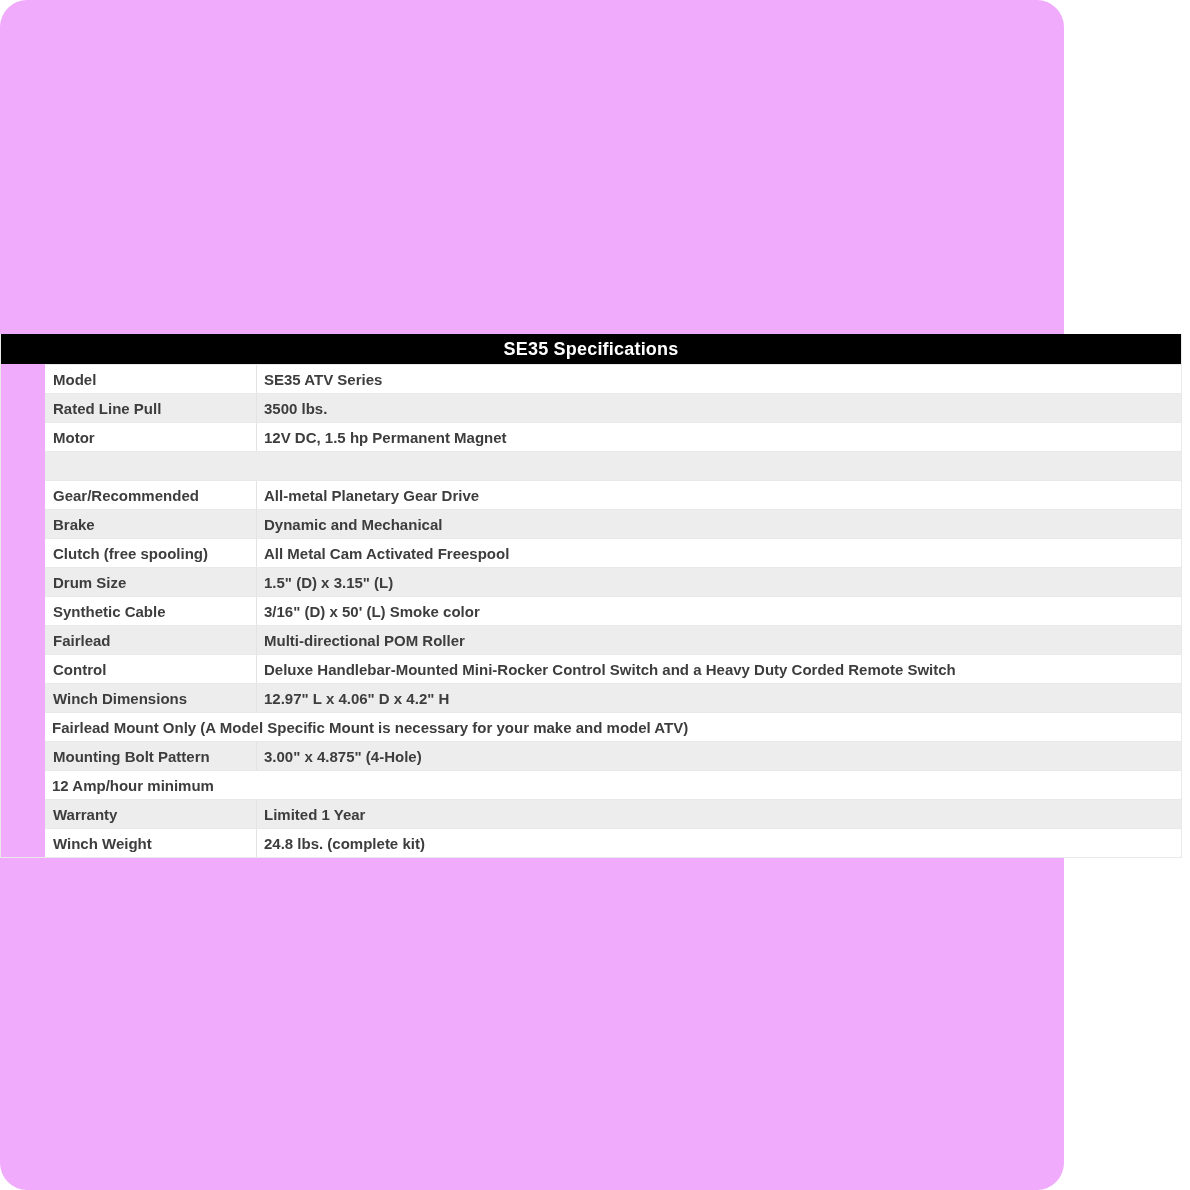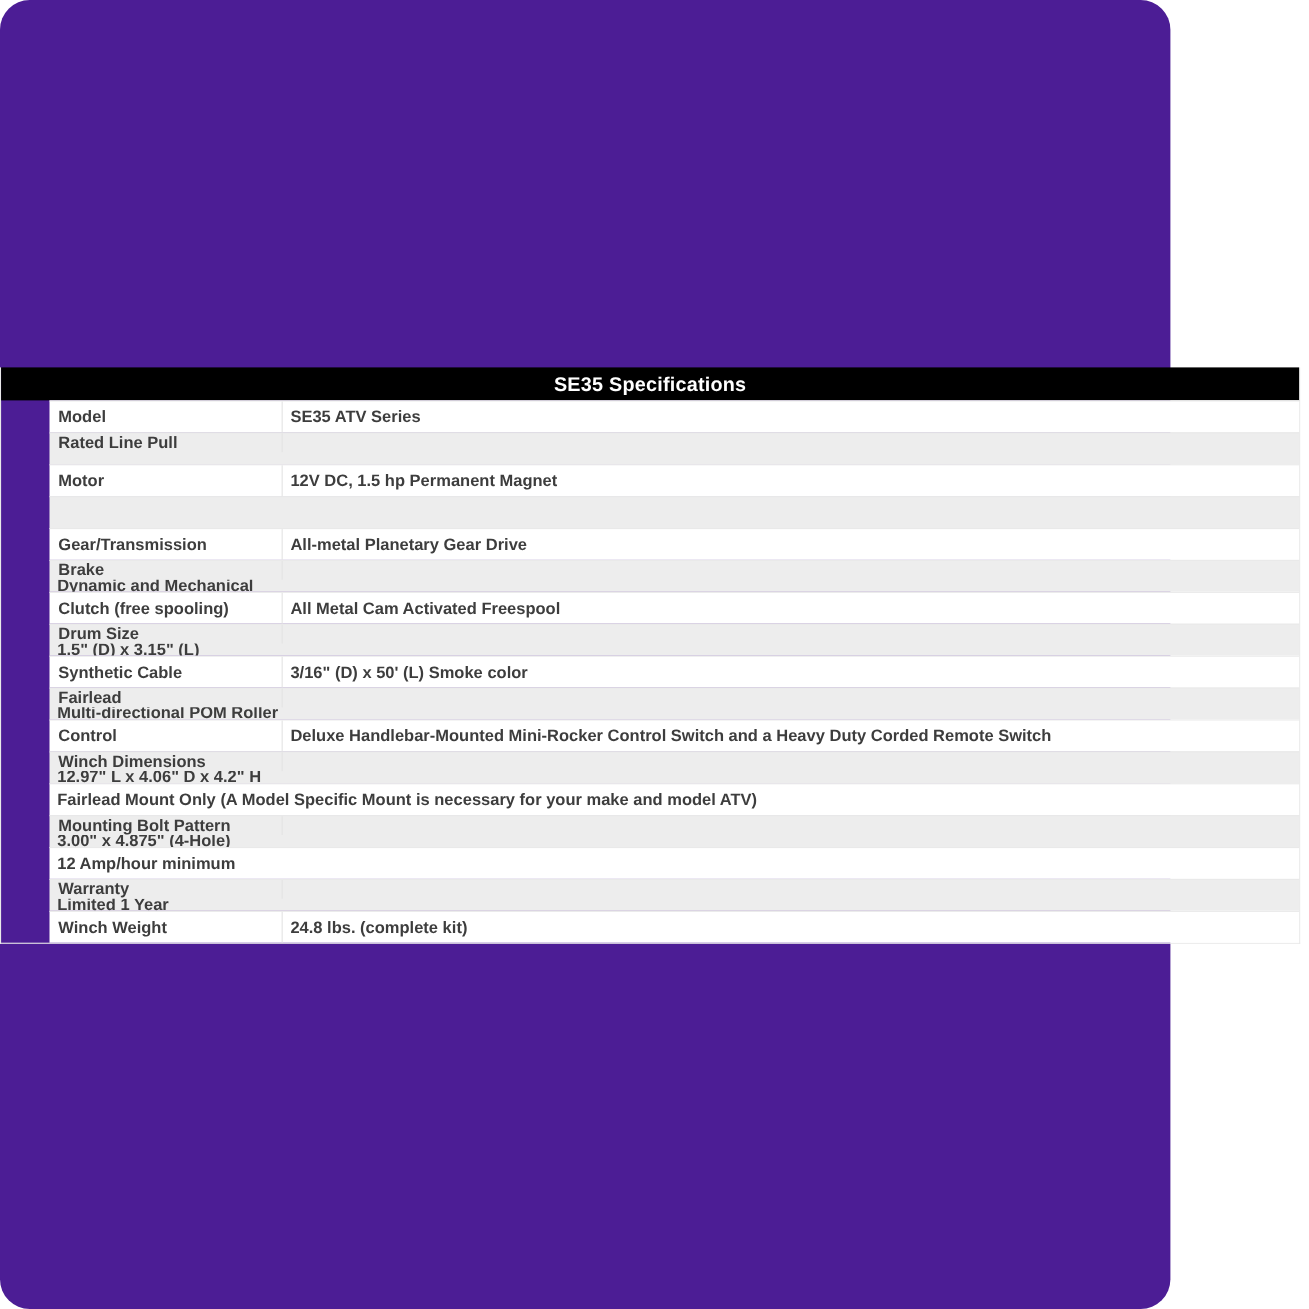--- a/index.html
+++ b/index.html
@@ -8,21 +8,21 @@
     background: #ffffff;
     width: 1190px;
     height: 1190px;
     font-family: "Liberation Sans", sans-serif;
     overflow: hidden;
   }
   .page {
     position: relative;
     width: 1064px;
     height: 1190px;
-    background: #4c1d95;
+    background: #f0abfc;
     border-radius: 27px;
   }
   .spec-table {
     position: absolute;
     left: 0;
     top: 334px;
     width: 1182px;
     border-left: 1px solid #e9e9e9;
     border-right: 1px solid #e9e9e9;
     border-bottom: 1px solid #e9e9e9;
@@ -42,21 +42,20 @@
   .spec-row {
     display: flex;
     height: 29px;
     box-sizing: border-box;
     border-top: 1px solid #e9e9e9;
     background: #ffffff;
     margin-left: 44px;
   }
   .spec-row.striped {
     background: var(--stripe, #ededed);
-    flex-direction: column;
   }
   .cell {
     display: flex;
     align-items: center;
     box-sizing: border-box;
     font-size: 15px;
     font-weight: bold;
     color: var(--row-text, #3d3d3d);
     white-space: nowrap;
     overflow: hidden;
@@ -80,29 +79,30 @@
     <div class="spec-header">
       <span>SE35 Specifications</span>
     </div>
 
     <div class="spec-row">
       <div class="cell cell-label">Model</div>
       <div class="cell cell-value">SE35 ATV Series</div>
     </div>
     <div class="spec-row striped">
       <div class="cell cell-label">Rated Line Pull</div>
+      <div class="cell cell-value">3500 lbs.</div>
     </div>
     <div class="spec-row">
       <div class="cell cell-label">Motor</div>
       <div class="cell cell-value">12V DC, 1.5 hp Permanent Magnet</div>
     </div>
     <div class="spec-row striped">
     </div>
     <div class="spec-row">
-      <div class="cell cell-label">Gear/Transmission</div>
+      <div class="cell cell-label">Gear/Recommended</div>
       <div class="cell cell-value">All-metal Planetary Gear Drive</div>
     </div>
     <div class="spec-row striped">
       <div class="cell cell-label">Brake</div>
       <div class="cell cell-value">Dynamic and Mechanical</div>
     </div>
     <div class="spec-row">
       <div class="cell cell-label">Clutch (free spooling)</div>
       <div class="cell cell-value">All Metal Cam Activated Freespool</div>
     </div>

